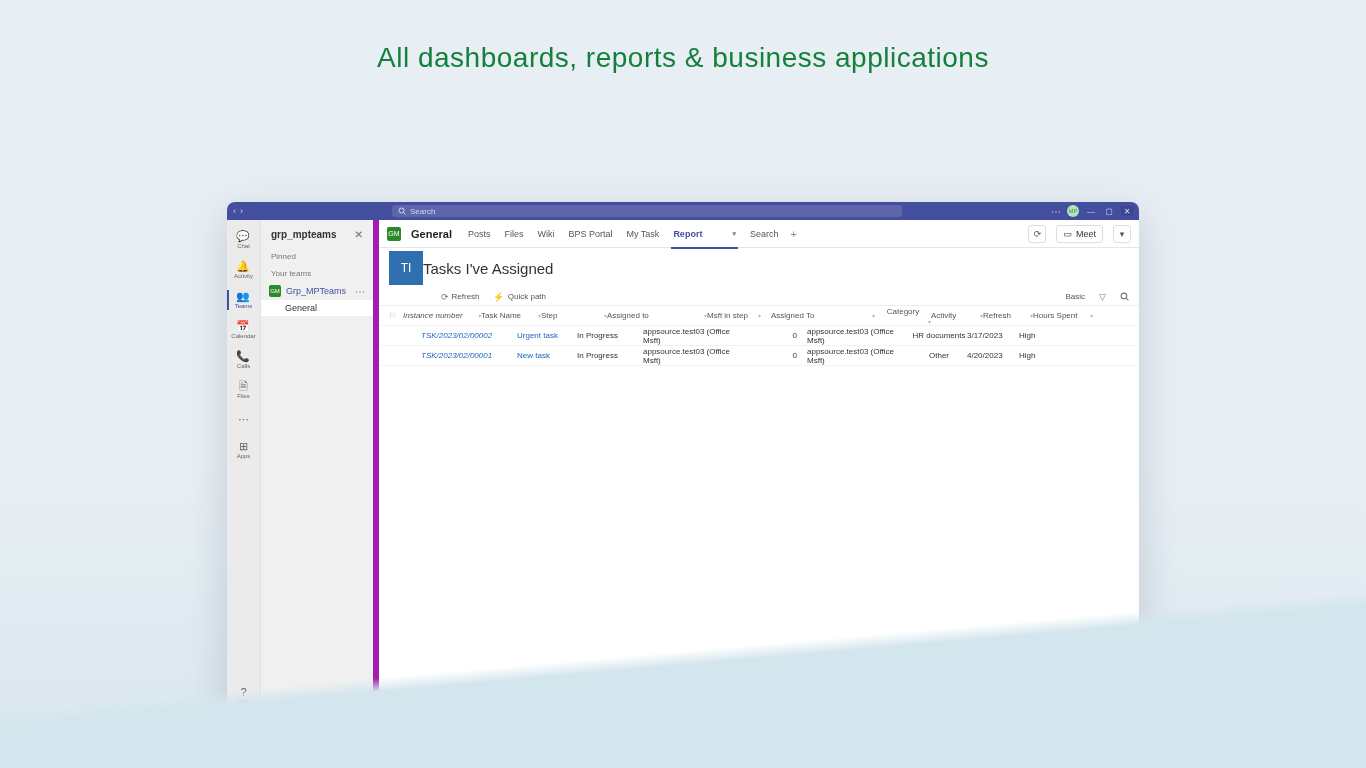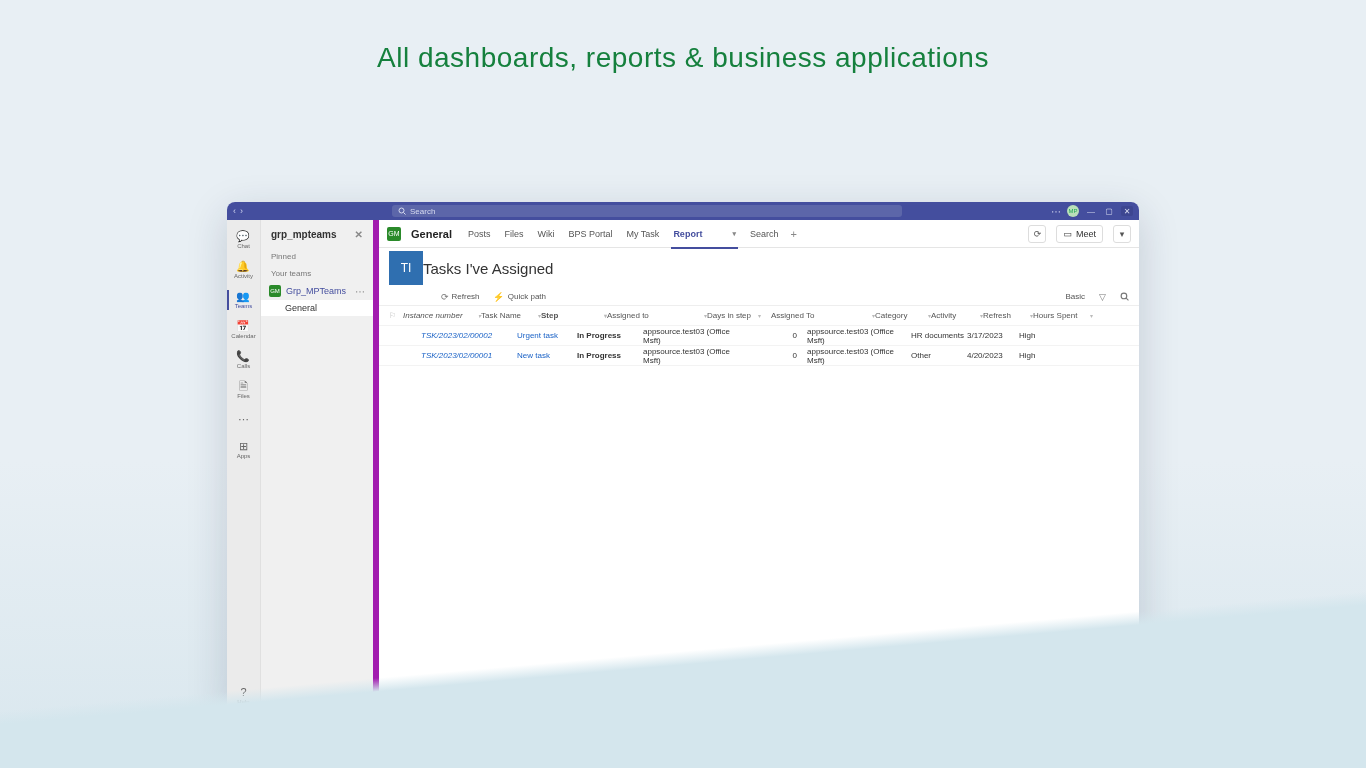--- a/index.html
+++ b/index.html
@@ -66,25 +66,25 @@
 
   .grid{ font-size:8px; color:#333; }
   .grid .row{ display:flex; align-items:center; height:20px; padding:0 10px; border-bottom:1px solid #f3f3f3;}
   .grid .hrow{ color:#555; font-weight:400;}
   .grid .cell{ display:flex; align-items:center; gap:2px;}
   .grid .sort{ font-size:6px; color:#bbb; margin-left:auto; padding-left:4px;}
   .grid .link{ color:#1a62c6; cursor:pointer;margin-left:18px;}
   .c-flag{width:14px;}
   .c-inst{width:78px;font-style:italic;}
   .c-name{width:60px;}
-  .c-step{width:66px;font-weight:bold;}
+  .c-step{width:66px;}
   .c-ass1{width:100px;}
   .c-days{width:64px; justify-content:flex-end; padding-right:10px;}
   .c-ass2{width:104px;}
-  .c-cat{width:56px;}
+  .c-cat{width:56px;flex-direction:column;}
   .c-dead{width:52px;}
   .c-prio{width:50px;}
   .c-hrs{width:60px;}
   svg{display:block;}
 </style>
 </head>
 <body>
 
 <div class="hero">
   <h1>
@@ -239,21 +239,21 @@
             </div>
           <div class="cell c-step">
               <span>Step</span>
               <span class="sort">▾</span>
             </div>
           <div class="cell c-ass1">
               <span>Assigned to</span>
               <span class="sort">▾</span>
             </div>
           <div class="cell c-days">
-              <span>Days in step</span>
+              <span>Msft in step</span>
               <span class="sort">▾</span>
             </div>
           <div class="cell c-ass2">
               <span>Assigned To</span>
               <span class="sort">▾</span>
             </div>
           <div class="cell c-cat">
               <span>Category</span>
               <span class="sort">▾</span>
             </div>

